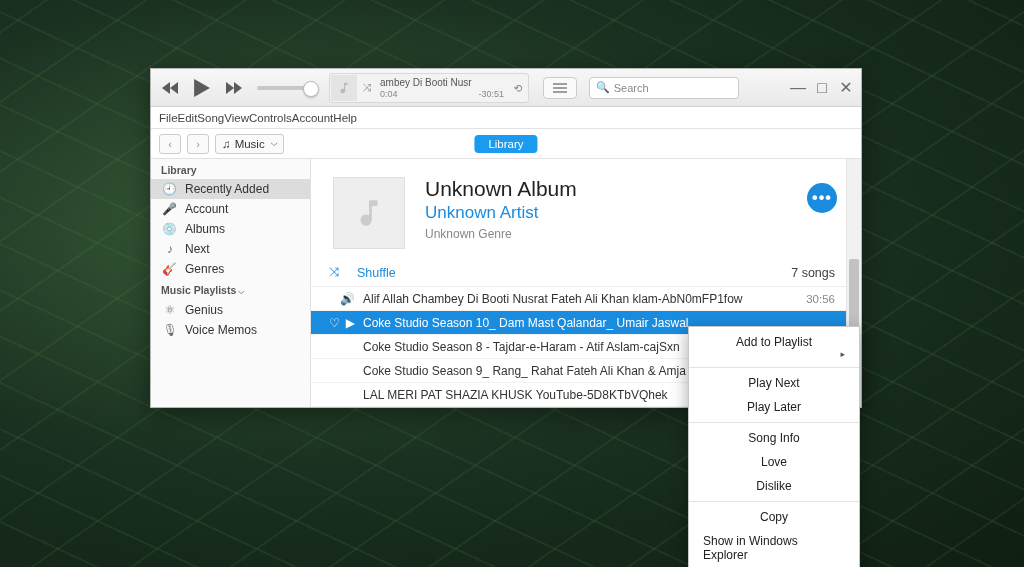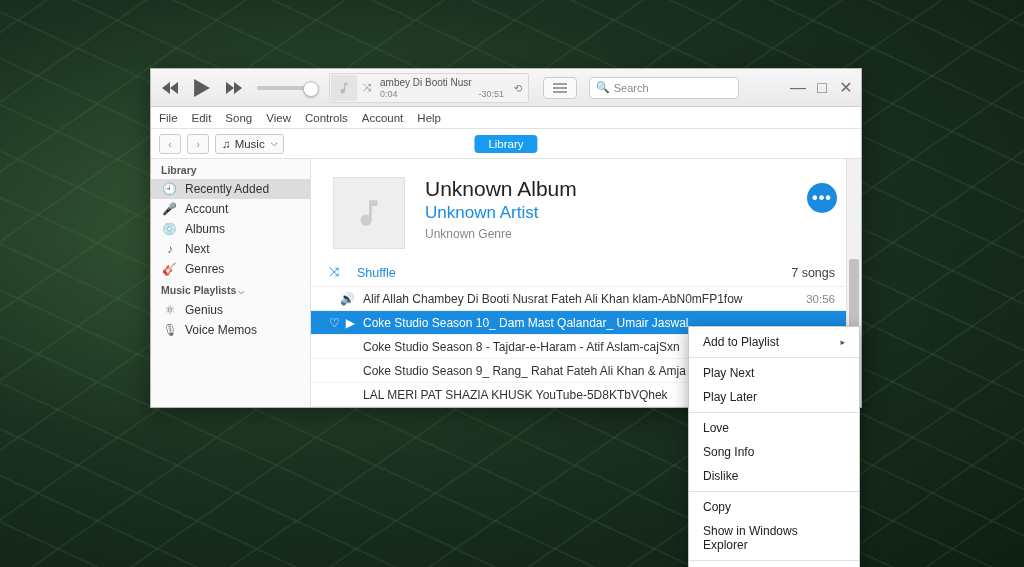--- a/index.html
+++ b/index.html
@@ -21,21 +21,21 @@
 .np-shuffle { width:18px; text-align:center; color:#888; }
 .np-body { flex:1; min-width:0; position:relative; padding:0 4px; }
 .np-title { white-space:nowrap; overflow:hidden; text-overflow:ellipsis; font-size:10px; }
 .np-times { display:flex; justify-content:space-between; font-size:9px; color:#888; margin-top:1px;}
 .np-repeat { width:20px; text-align:center; color:#888; }
 .queue-btn { width:34px; height:22px; border:1px solid #ccc; border-radius:4px; margin-left:8px; display:flex; align-items:center; justify-content:center; color:#777; background:#fafafa; }
 .search { flex:0 0 150px; height:22px; border:1px solid #ccc; border-radius:4px; margin-left:6px; display:flex; align-items:center; padding:0 6px; gap:4px; color:#888; font-size:11px; background:#fff;}
 .win-controls { margin-left:auto; display:flex; gap:10px; color:#6a6a6a; }
 .win-btn { width:14px; height:14px; display:flex; align-items:center; justify-content:center; cursor:pointer; }
 
-.menubar { height:22px; border-bottom:1px solid #e2e2e2; display:flex; align-items:center; padding:0 8px; gap:14px; font-size:11.5px; color:#444; }
+.menubar { height:22px; border-bottom:1px solid #e2e2e2; display:flex; align-items:center; padding:0 8px; font-size:11.5px; color:#444; }
 .menubar span { cursor:pointer; }
 
 .toolbar2 { height:30px; border-bottom:1px solid #e2e2e2; display:flex; align-items:center; padding:0 8px; gap:6px; position:relative;}
 .nav-btn { width:22px; height:20px; border:1px solid #ccc; border-radius:3px; display:flex; align-items:center; justify-content:center; color:#999; font-size:11px; background:#fafafa;}
 .source-sel { height:20px; border:1px solid #ccc; border-radius:3px; display:flex; align-items:center; padding:0 18px 0 6px; font-size:11.5px; color:#333; background:#fafafa; position:relative; gap:4px;}
 .source-sel::after { content:"⌵"; position:absolute; right:5px; font-size:9px; color:#666;}
 .library-pill { position:absolute; left:50%; transform:translateX(-50%); background:#1a9bf0; color:#fff; font-size:11.5px; padding:3px 14px; border-radius:4px; }
 
 .body { flex:1; display:flex; min-height:0; }
 .sidebar { width:160px; border-right:1px solid #e0e0e0; background:#fafafa; font-size:12px; overflow:hidden;}
@@ -61,21 +61,21 @@
 
 .tracks { font-size:12px; color:#333; }
 .track { display:flex; align-items:center; padding:4px 26px 4px 14px; border-bottom:1px solid #f2f2f2; gap:8px; min-height:24px;}
 .track .lead { width:30px; display:flex; gap:6px; justify-content:flex-end; color:#1a8ce0;}
 .track .title { flex:1; white-space:nowrap; overflow:hidden; text-overflow:ellipsis;}
 .track .dur { color:#888; font-size:11.5px;}
 .track.sel { background:#1a8ce0; color:#fff;}
 .track.sel .lead, .track.sel .dur { color:#fff;}
 
 .context-menu { position:absolute; left:688px; top:326px; width:172px; background:#fff; border:1px solid #c8c8c8; box-shadow:0 4px 16px rgba(0,0,0,0.35); font-size:12px; padding:3px 0;}
-.cm-item { padding:5px 14px; display:flex; align-items:center; cursor:pointer; color:#222;}
+.cm-item { padding:5px 14px; display:flex; align-items:center; cursor:pointer; color:#222;flex-direction:column;}
 .cm-item .arrow { margin-left:auto; font-size:9px; color:#555;}
 .cm-sep { height:1px; background:#e2e2e2; margin:3px 0;}
 </style>
 </head>
 <body>
 
 <div class="desktop-bg"></div>
 
 <div class="window">
 
@@ -255,26 +255,26 @@
     </div>
     <div class="cm-sep"></div>
     <div class="cm-item">
       <span>Play Next</span>
     </div>
     <div class="cm-item">
       <span>Play Later</span>
     </div>
     <div class="cm-sep"></div>
     <div class="cm-item">
+      <span>Song Info</span>
+    </div>
+    <div class="cm-item">
       <span>Love</span>
     </div>
     <div class="cm-item">
-      <span>Song Info</span>
-    </div>
-    <div class="cm-item">
       <span>Dislike</span>
     </div>
     <div class="cm-sep"></div>
     <div class="cm-item">
       <span>Copy</span>
     </div>
     <div class="cm-item">
       <span>Show in Windows Explorer</span>
     </div>
     <div class="cm-sep"></div>

